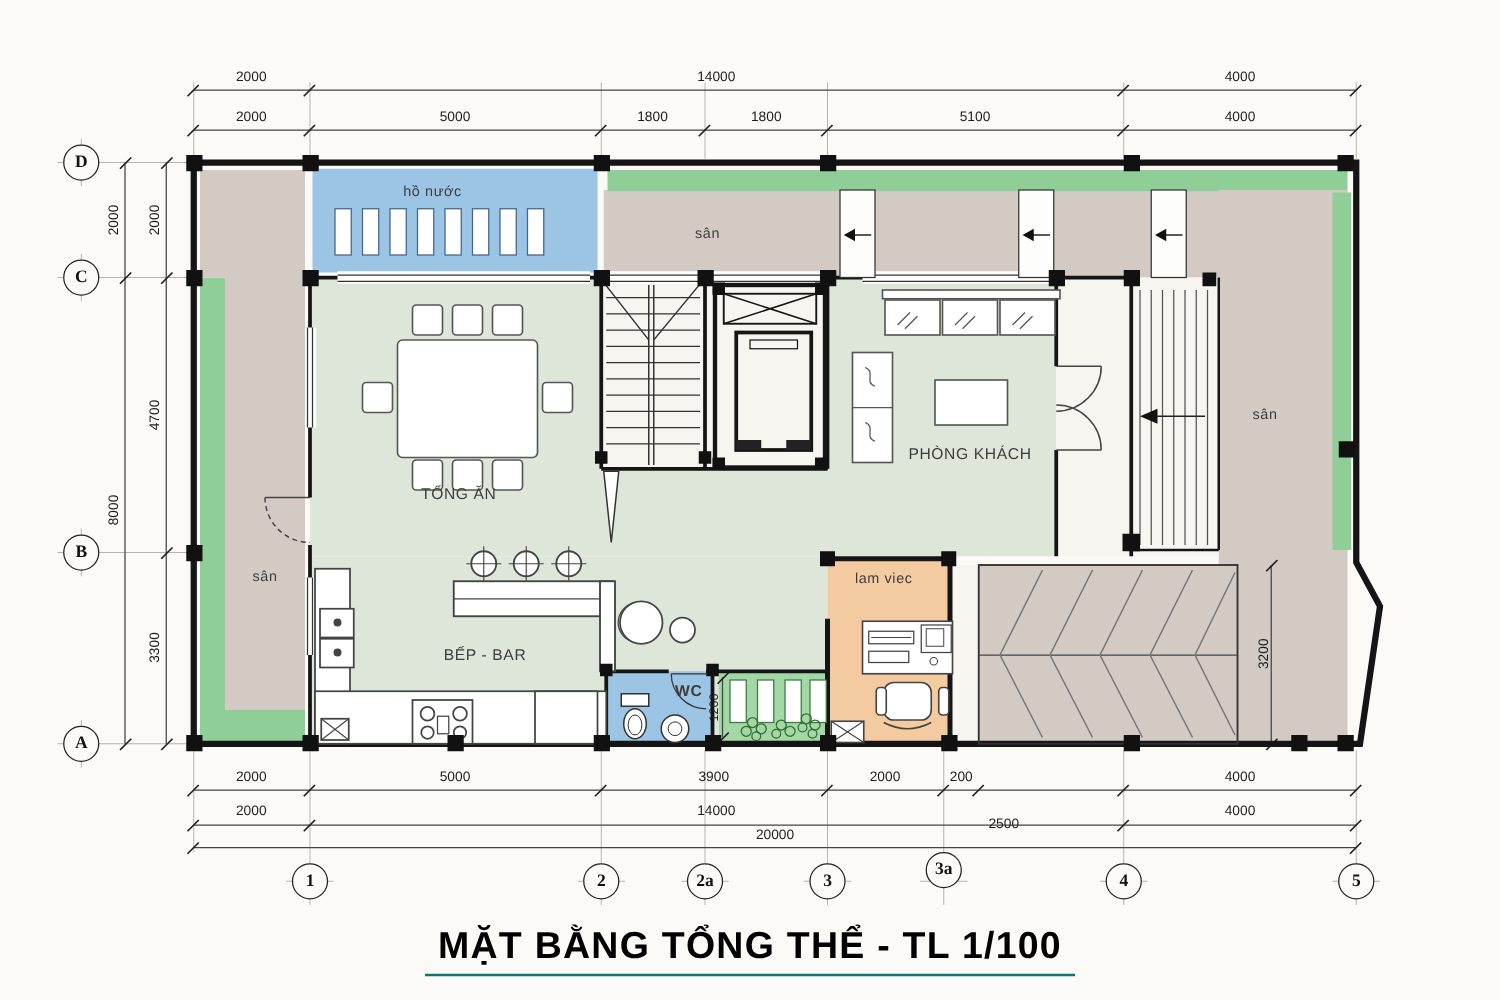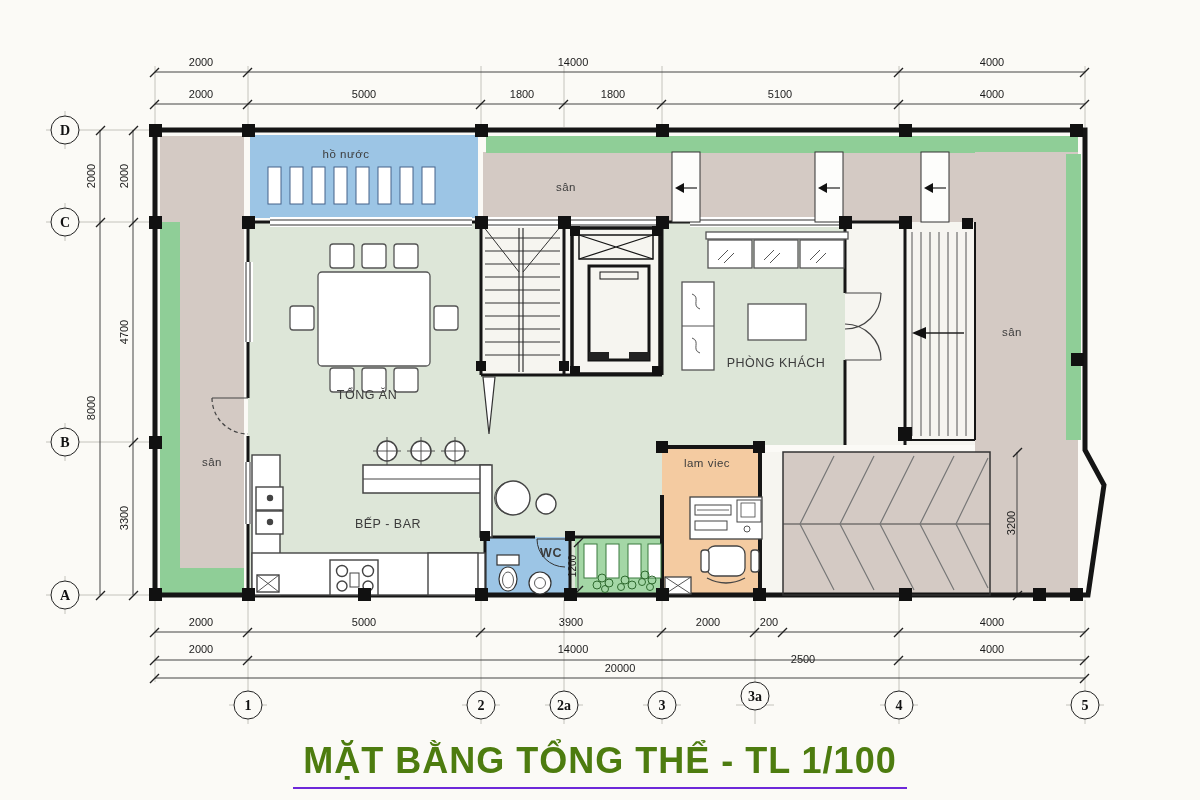--- a/index.html
+++ b/index.html
@@ -9,22 +9,22 @@
   svg.overlay{position:absolute;left:0;top:0;}
   .lbl{position:absolute;transform:translate(-50%,-50%);white-space:nowrap;color:#333;}
   .dim{font-size:11px;color:#1c1c1c;}
   .vdim{transform:translate(-50%,-50%) rotate(-90deg);}
   .room{font-size:12.5px;color:#3c3c3c;letter-spacing:.5px;}
   .room.small{font-size:11.5px;}
   .bubble{position:absolute;width:27px;height:27px;border:1.6px solid #222;border-radius:50%;
     background:#fbfaf6;transform:translate(-50%,-50%);display:flex;align-items:center;justify-content:center;
     font-family:"Liberation Serif",serif;font-weight:bold;font-size:14px;color:#111;}
   .title-wrap{position:absolute;left:0;top:740px;width:1200px;text-align:center;}
-  .title{display:inline-block;font-size:36px;font-weight:bold;color:#4d7c0f;letter-spacing:1px;
-    border-bottom:2px solid #6d28d9;padding:0 10px 5px;}
+  .title{display:inline-block;font-size:30px;font-weight:bold;color:#000000;letter-spacing:1px;
+    border-bottom:2px solid #0f766e;padding:0 10px 5px;}
 </style>
 </head>
 <body>
 
 <div id="plan">
 
   <div class="fill" style="left:160px;top:222px;width:20px;height:373px;background:#8fce97;"></div>
   <div class="fill" style="left:160px;top:568px;width:84px;height:27px;background:#8fce97;"></div>
   <div class="fill" style="left:180px;top:136px;width:64px;height:432px;background:#d4cac4;"></div>
   <div class="fill" style="left:160px;top:136px;width:20px;height:86px;background:#d4cac4;"></div>

